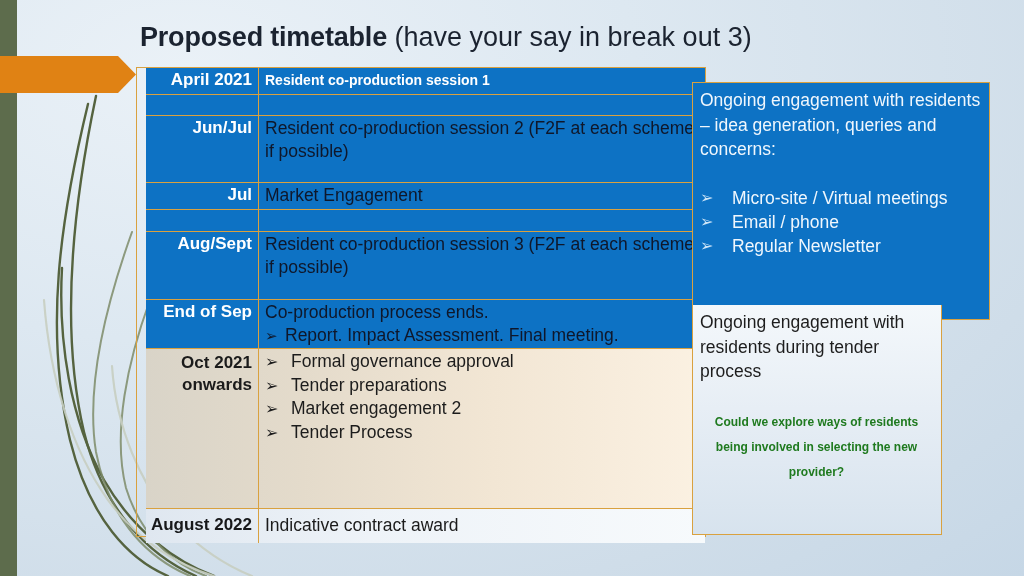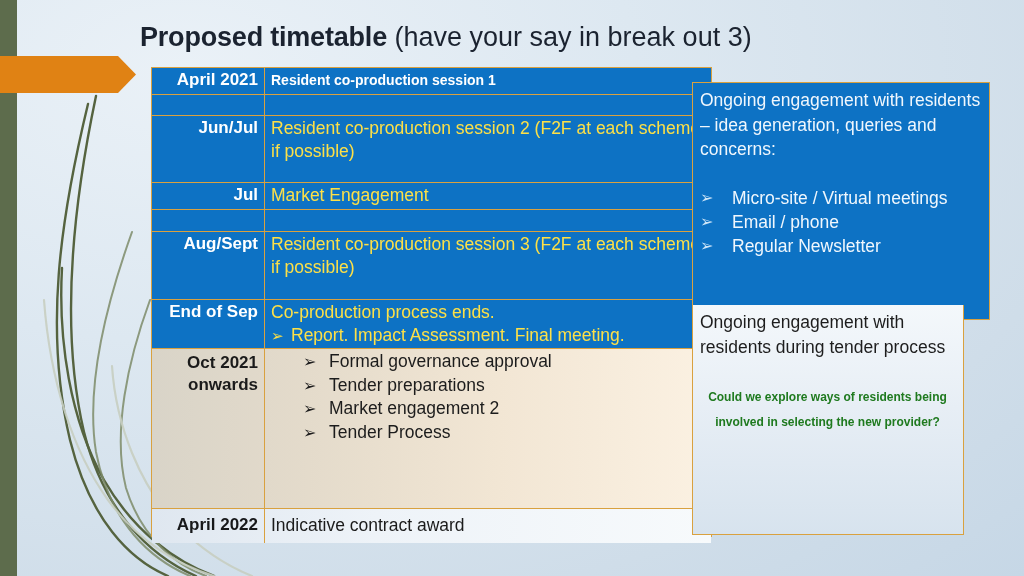--- a/index.html
+++ b/index.html
@@ -29,52 +29,52 @@
   
   .title{
     position:absolute;left:140px;top:16px;width:880px;
     font-size:27px;line-height:42px;color:#1b2330;white-space:nowrap;
   }
   .title .bold{font-weight:bold;letter-spacing:-0.2px;}
   .title .light{font-weight:normal;}
 
   
   .table{
-    position:absolute;left:151px;top:67px;width:559px;height:468px;
+    position:absolute;left:136px;top:67px;width:559px;height:468px;
     border:1px solid #d9a13f;
     border-collapse:collapse;
+    padding-left:9px;
   }
   .tr{display:flex;width:100%;box-sizing:border-box;}
   .c-date{
     box-sizing:border-box;width:113px;flex:0 0 113px;
     text-align:right;padding:1px 6px 0 4px;
     font-weight:bold;font-size:17px;line-height:22px;
     border-right:1px solid #d9a13f;
   }
   .c-body{
     box-sizing:border-box;flex:1 1 auto;padding:1px 6px 0 6px;
     font-size:17.5px;line-height:23px;font-weight:normal;
   }
   .blue{background:#0d72c4;}
   .blue .c-date{color:#ffffff;}
-  .blue .c-body{color:#fde047;}
+  .blue .c-body{color:#0f172a;}
   .rowline{border-bottom:1px solid #d9a13f;}
   .bold-body .c-body{font-weight:bold;color:#ffffff;font-size:14px;}
 
   .spacer{height:21px;}
   .r-april{height:27px;}
   .r-junjul{height:67px;}
   .r-jul{height:27px;}
   .r-spacer2{height:22px;}
   .r-augsept{height:68px;}
   .r-endsep{height:49px;}
   .r-oct{
     height:160px;
     background:linear-gradient(to right,#d9d4c8 0%,#e4dbcb 28%,#f2e6d4 62%,#fbf1e2 100%);
-    gap:32px;
   }
   .r-oct .c-date{color:#1b1b1b;padding-top:3px;}
   .r-oct .c-body{color:#1c1c1c;}
   .r-april22{
     height:34px;
     background:linear-gradient(to right,#dfe7f0 0%,#eef3f8 40%,#f7fafc 100%);
   }
   .r-april22 .c-date{color:#17181a;padding-top:5px;}
   .r-april22 .c-body{color:#1b1b1b;padding-top:5px;}
 
@@ -94,21 +94,21 @@
     position:absolute;left:692px;top:82px;width:298px;height:238px;
     box-sizing:border-box;background:#0d72c4;
     border:1px solid #d9a13f;
     padding:5px 8px 0 7px;
     color:#f0f7fd;font-size:17.5px;line-height:24.5px;
   }
   .panel-top .bullets{margin-top:24px;}
   .panel-top .bullets li{line-height:24px;}
   .panel-top .bullets .glyph{width:32px;color:#cfe6f8;}
   .panel-bottom{
-    position:absolute;left:692px;top:305px;width:272px;height:230px;
+    position:absolute;left:692px;top:305px;width:250px;height:230px;
     box-sizing:border-box;
     background:linear-gradient(to bottom,#f4f8fb 0%,#e7eef5 45%,#d7e3ee 100%);
     border:1px solid #d9a13f;border-top:none;
     padding:5px 8px 0 7px;
     color:#1d1d1d;font-size:17.5px;line-height:24.5px;
   }
   .question{
     margin-top:26px;text-align:center;font-weight:bold;
     color:#1f7a1f;font-size:12px;line-height:25px;
   }
@@ -210,21 +210,21 @@
           </li>
           <li>
             <span class="glyph">➢</span>
             <span>Tender Process</span>
           </li>
         </ul>
       </div>
     </div>
 
     <div class="tr r-april22">
-      <div class="c-date">April 2022</div>
+      <div class="c-date">August 2022</div>
       <div class="c-body">Indicative contract award</div>
     </div>
 
   </div>
 
   <div class="panel-top">
     <div>Ongoing engagement with residents – idea generation, queries and concerns:</div>
     <ul class="bullets">
       <li>
         <span class="glyph">➢</span>

